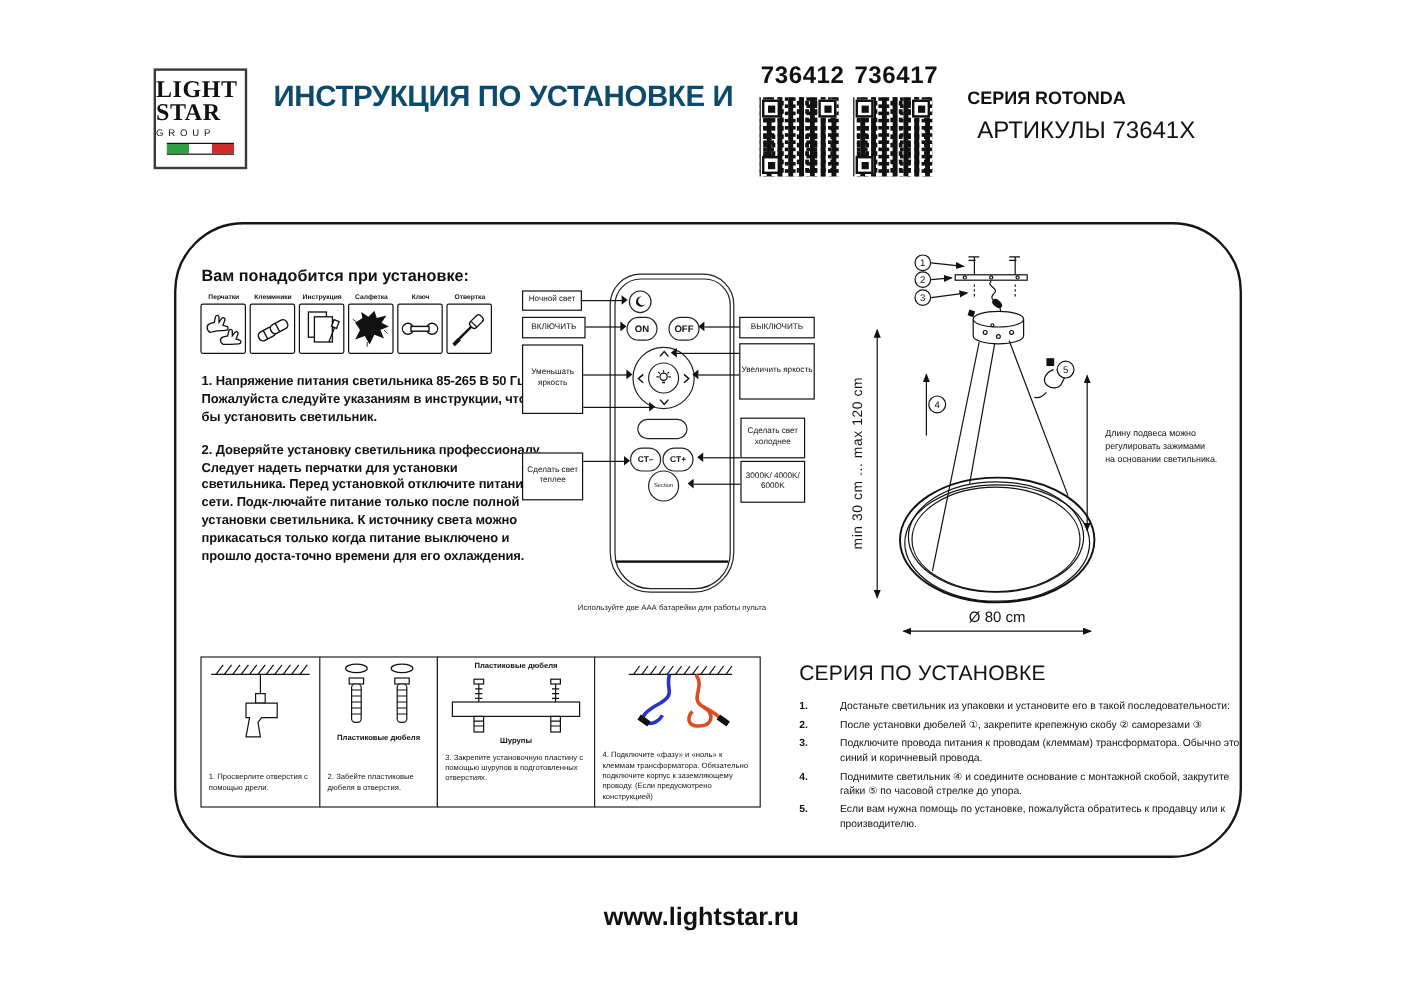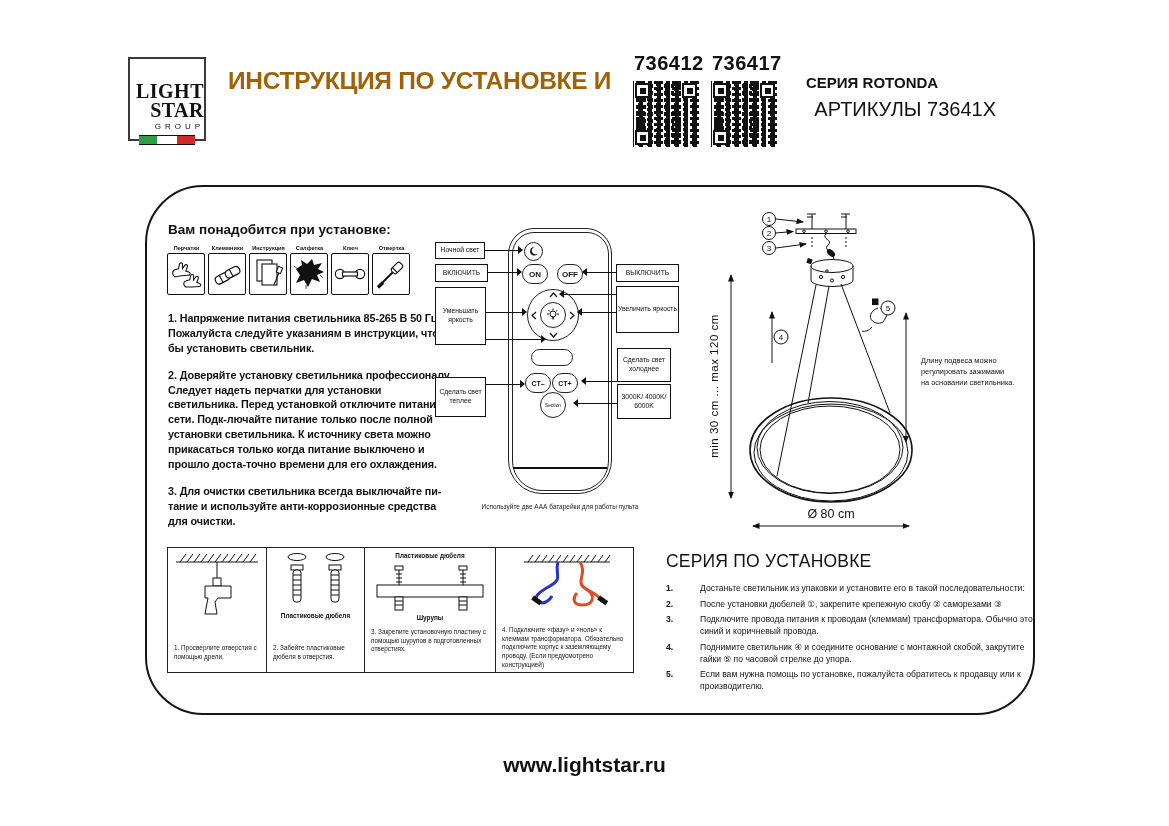--- a/index.html
+++ b/index.html
@@ -5,26 +5,26 @@
   *{box-sizing:border-box;margin:0;padding:0}
   html,body{background:#fff}
   .page{position:relative;width:1169px;height:826px;background:#fff;overflow:hidden;
         font-family:"Liberation Sans",sans-serif;color:#111}
   .abs{position:absolute}
   svg{display:block}
   svg .ln{stroke:#111;fill:none;stroke-width:1}
   svg text{font-family:"Liberation Sans",sans-serif;fill:#111}
 
   
-  .logo{left:128px;top:57px;width:78px;height:84px;border:2px solid #3a3a3a;text-align:right;padding-top:23px}
+  .logo{left:128px;top:57px;width:78px;height:84px;border:2px solid #3a3a3a;text-align:left;padding-top:7px}
   .logo .l1,.logo .l2{font-family:"Liberation Serif",serif;font-weight:700;font-size:20px;line-height:.95;letter-spacing:.5px}
   .logo .l3{font-size:8px;letter-spacing:4px;margin-top:2px}
   .flag{margin:4px auto 0;width:56px;height:10px;border-top:1.5px solid #111;border-bottom:1.5px solid #111;
         background:linear-gradient(90deg,#2f9e44 0 33%,#fff 33% 67%,#d02b2b 67%)}
-  .doc-title{left:228px;top:66px;font-size:24.5px;font-weight:700;line-height:1.2;letter-spacing:-.3px;color:#a16207}
+  .doc-title{left:228px;top:66px;font-size:24.5px;font-weight:700;line-height:1.2;letter-spacing:-.3px;color:#0c4a6e}
   .artnum{top:52px;font-size:20px;font-weight:700;letter-spacing:.5px}
   .qr{width:66px;height:66px;background:
       conic-gradient(#111 25%,transparent 0) 0 0/6px 6px,
       conic-gradient(transparent 75%,#111 0) 3px 3px/7px 7px,
       conic-gradient(#111 50%,transparent 0) 1px 2px/9px 5px;background-color:#fff}
   .qr i{position:absolute;width:15px;height:15px;border:2.5px solid #111;background:#fff}
   .qr i::after{content:"";position:absolute;inset:2.5px;background:#111}
   .series{left:806px;top:74px;width:190px;text-align:left;font-weight:700;font-size:15px}
   .articles{left:806px;top:98px;width:190px;text-align:right;font-weight:400;font-size:20px}
 
@@ -186,21 +186,20 @@
               <line x1="20" y1="9" x2="20" y2="15.5"></line>
           </g>
         </svg>
       </div>
     </div>
   </div>
 
   <div class="abs paras">
     <p>1. Напряжение питания светильника 85-265 В 50 Гц. Пожалуйста следуйте указаниям в инструкции, что-бы установить светильник.</p>
     <p>2. Доверяйте установку светильника профессионалу. Следует надеть перчатки для установки светильника. Перед установкой отключите питание в сети. Подк-лючайте питание только после полной установки светильника. К источнику света можно прикасаться только когда питание выключено и прошло доста-точно времени для его охлаждения.</p>
-    <p>3. Для очистки светильника всегда выключайте пи-тание и используйте анти-коррозионные средства для очистки.</p>
   </div>
 
   <div class="abs remote">
     <div class="rbtn" style="left:15px;top:13px;width:19px;height:19px">
       <svg width="11" height="11" viewBox="0 0 12 12">
         <path d="M7.5 1.2a4.6 4.6 0 1 0 3.3 6.9A4 4 0 1 1 7.5 1.2z" fill="#111"></path>
       </svg>
     </div>
     <div class="rbtn" style="left:13px;top:35px;width:26px;height:20px;border-radius:10px">ON</div>
     <div class="rbtn" style="left:48px;top:35px;width:26px;height:20px;border-radius:10px">OFF</div>

